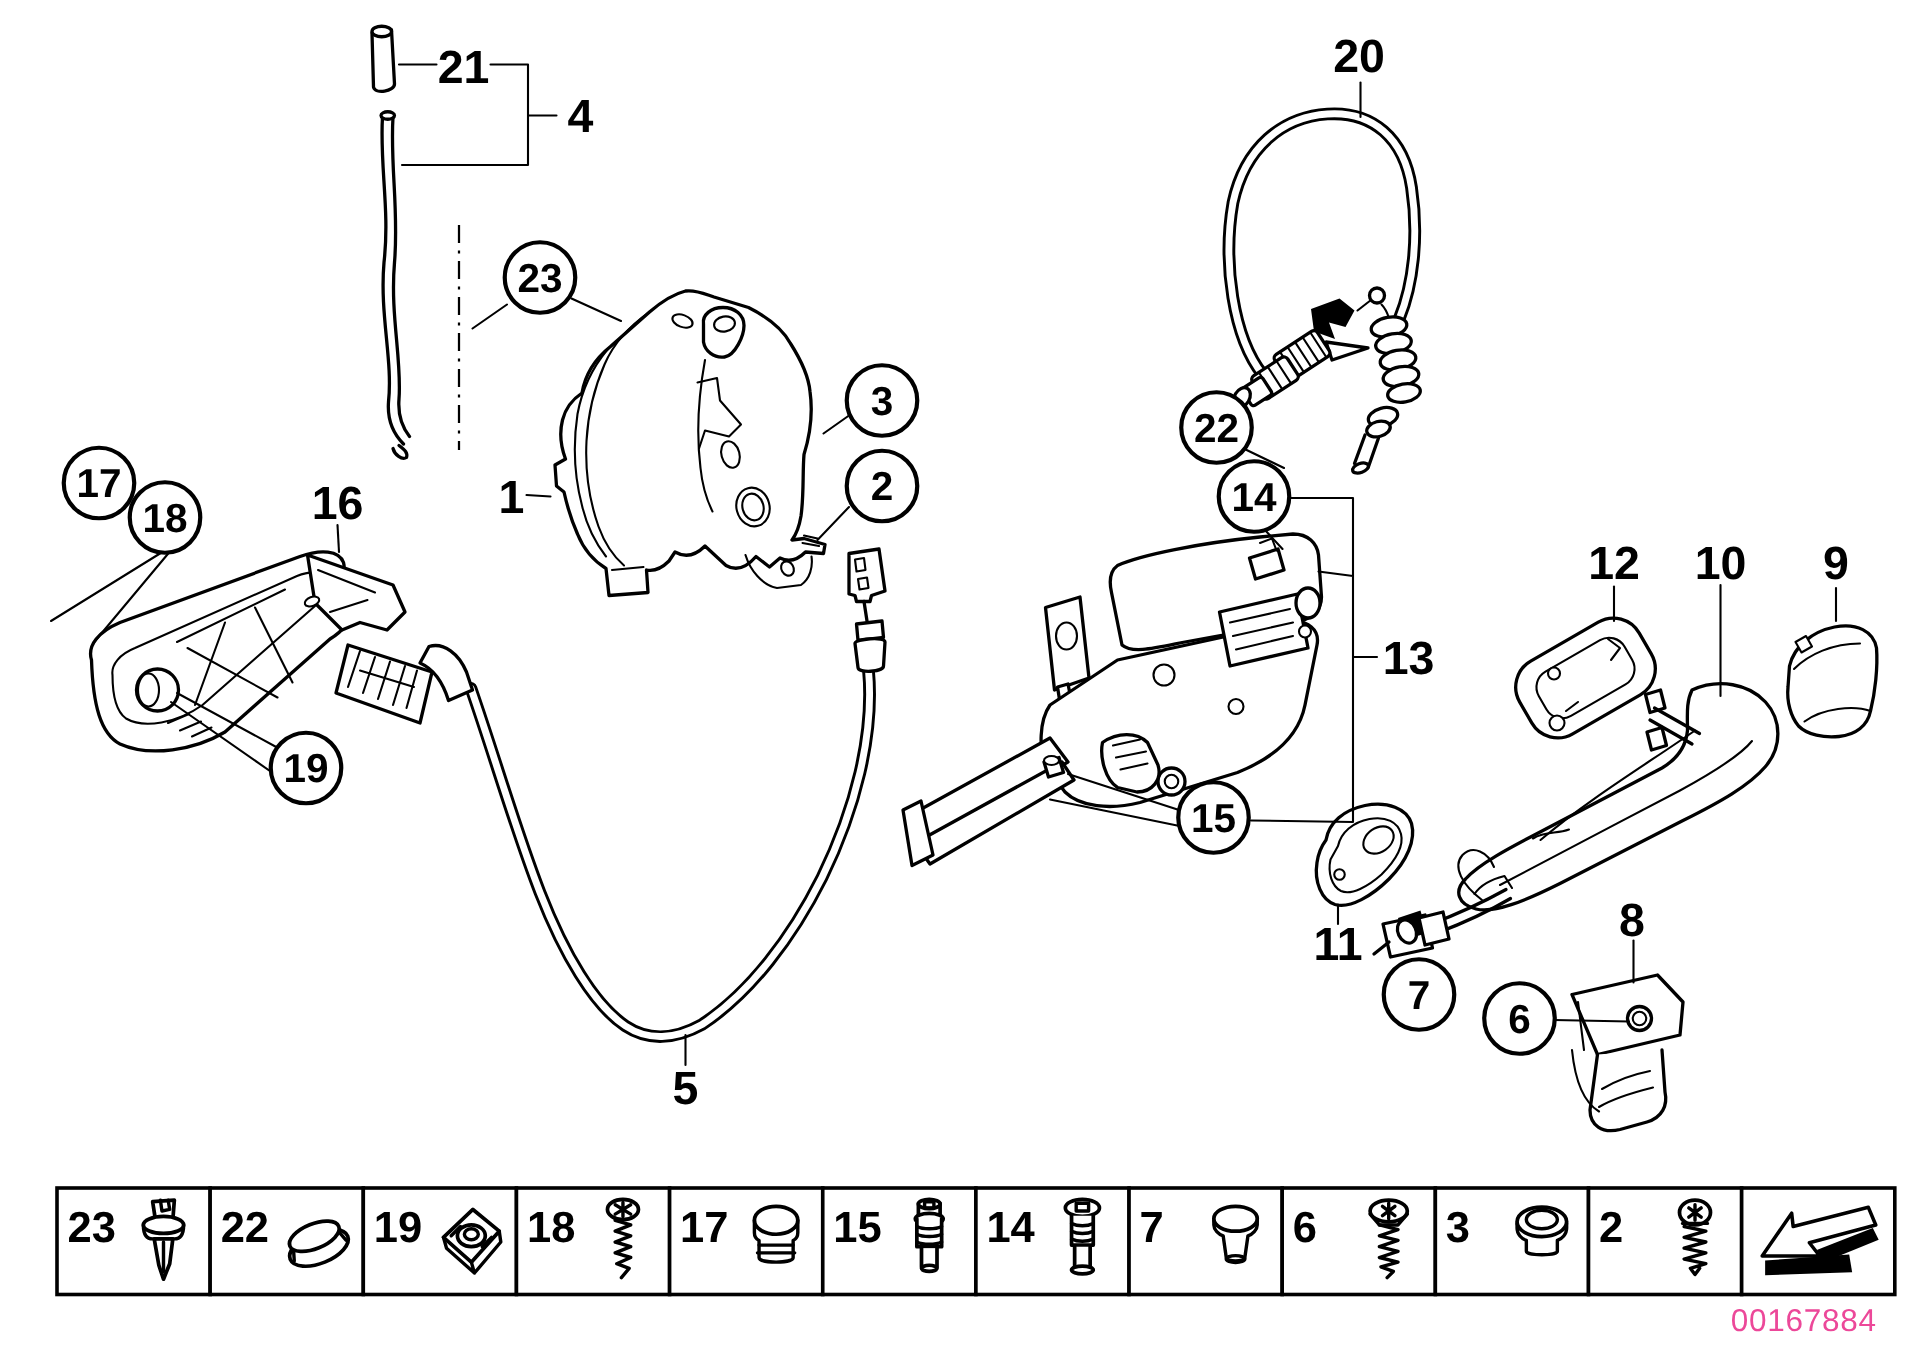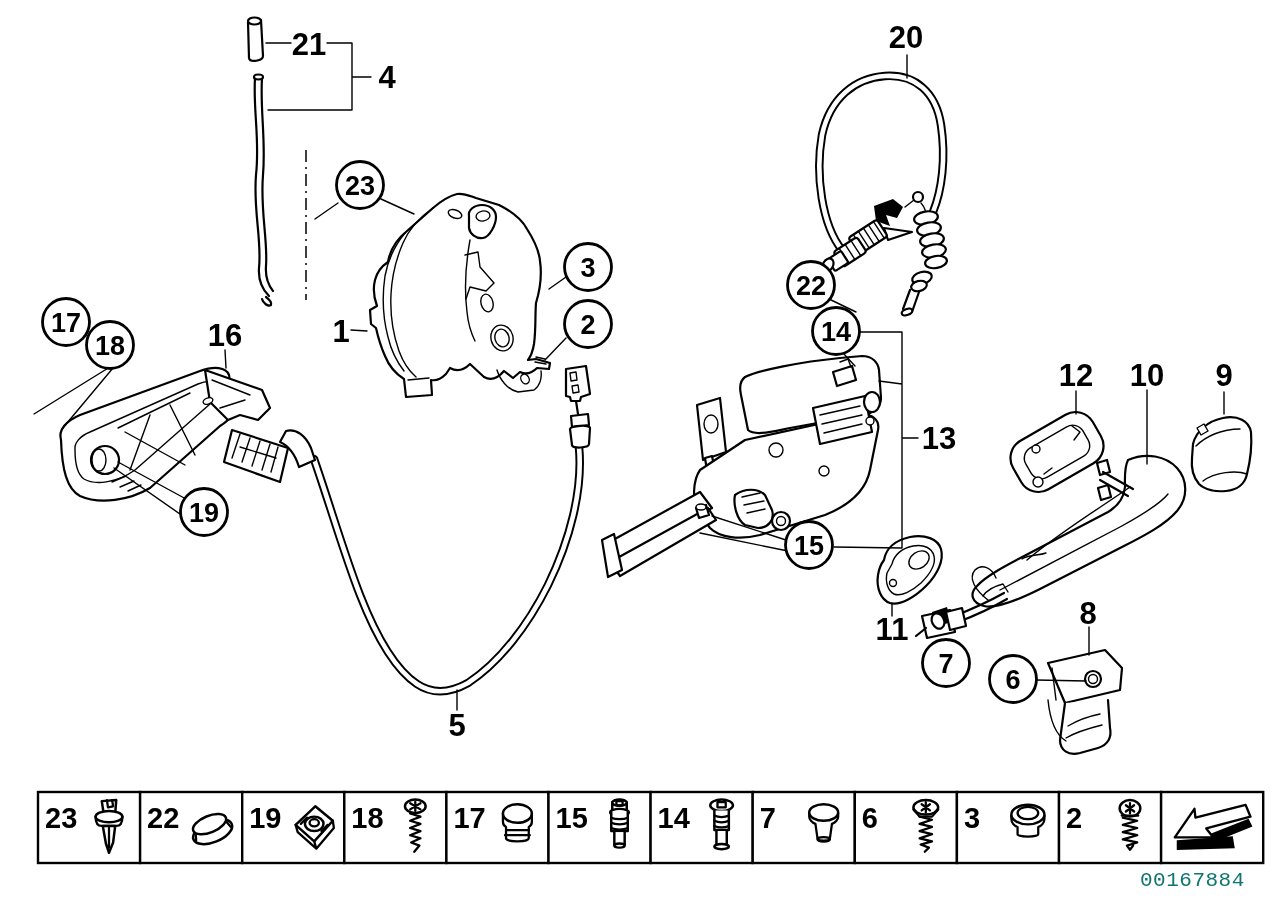--- a/index.html
+++ b/index.html
@@ -19,22 +19,22 @@
   
   .callout-circle{fill:#fff;stroke:#000;stroke-width:2.8;}
   .callout-num{font-family:"Liberation Sans",sans-serif;font-weight:bold;font-size:27px;
                text-anchor:middle;fill:#000;}
   .callout-num.plain{font-size:31px;}
   
   .legend-cell{fill:#fff;stroke:#000;stroke-width:2.4;}
   .legend-num{font-family:"Liberation Sans",sans-serif;font-weight:bold;font-size:29px;fill:#000;}
   .ic{fill:#fff;stroke:#000;stroke-width:2.4;stroke-linejoin:round;stroke-linecap:round;}
   .icn{fill:none;stroke:#000;stroke-width:2.2;stroke-linejoin:round;stroke-linecap:round;}
-  #image-number{position:absolute;left:1140px;top:869px;width:125px;text-align:left;
-                font-size:21px;letter-spacing:.5px;color:#0f766e;font-family:Liberation Mono, monospace;}
+  #image-number{position:absolute;left:1140px;top:869px;width:125px;text-align:center;
+                font-size:21px;letter-spacing:.5px;color:#ec4899;}
 </style>
 </head>
 <body>
 
 <div id="stage">
 <svg width="1288" height="910" viewBox="0 0 1288 910" xmlns="http://www.w3.org/2000/svg" xmlns:xlink="http://www.w3.org/1999/xlink">
 
   <defs>
     <symbol id="icon-expanding-rivet" viewBox="0 0 48 60">
       <path class="ic" d="M17,4 L31,3 L30,16 L19,17 Z"></path>

